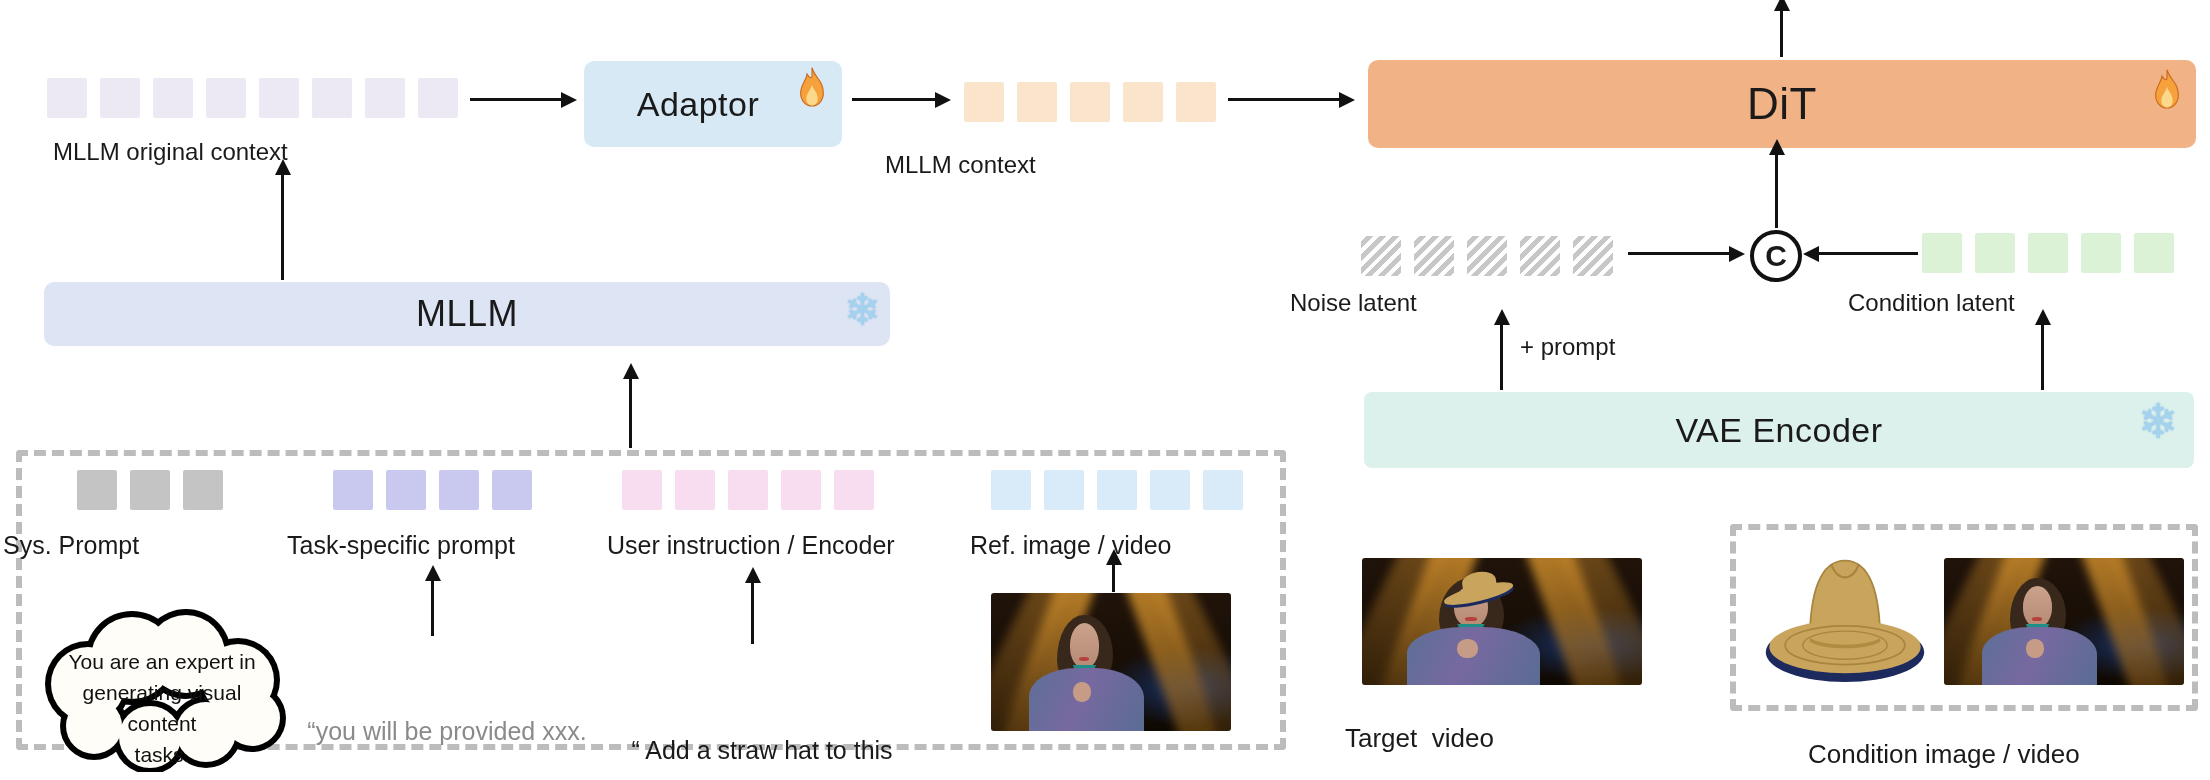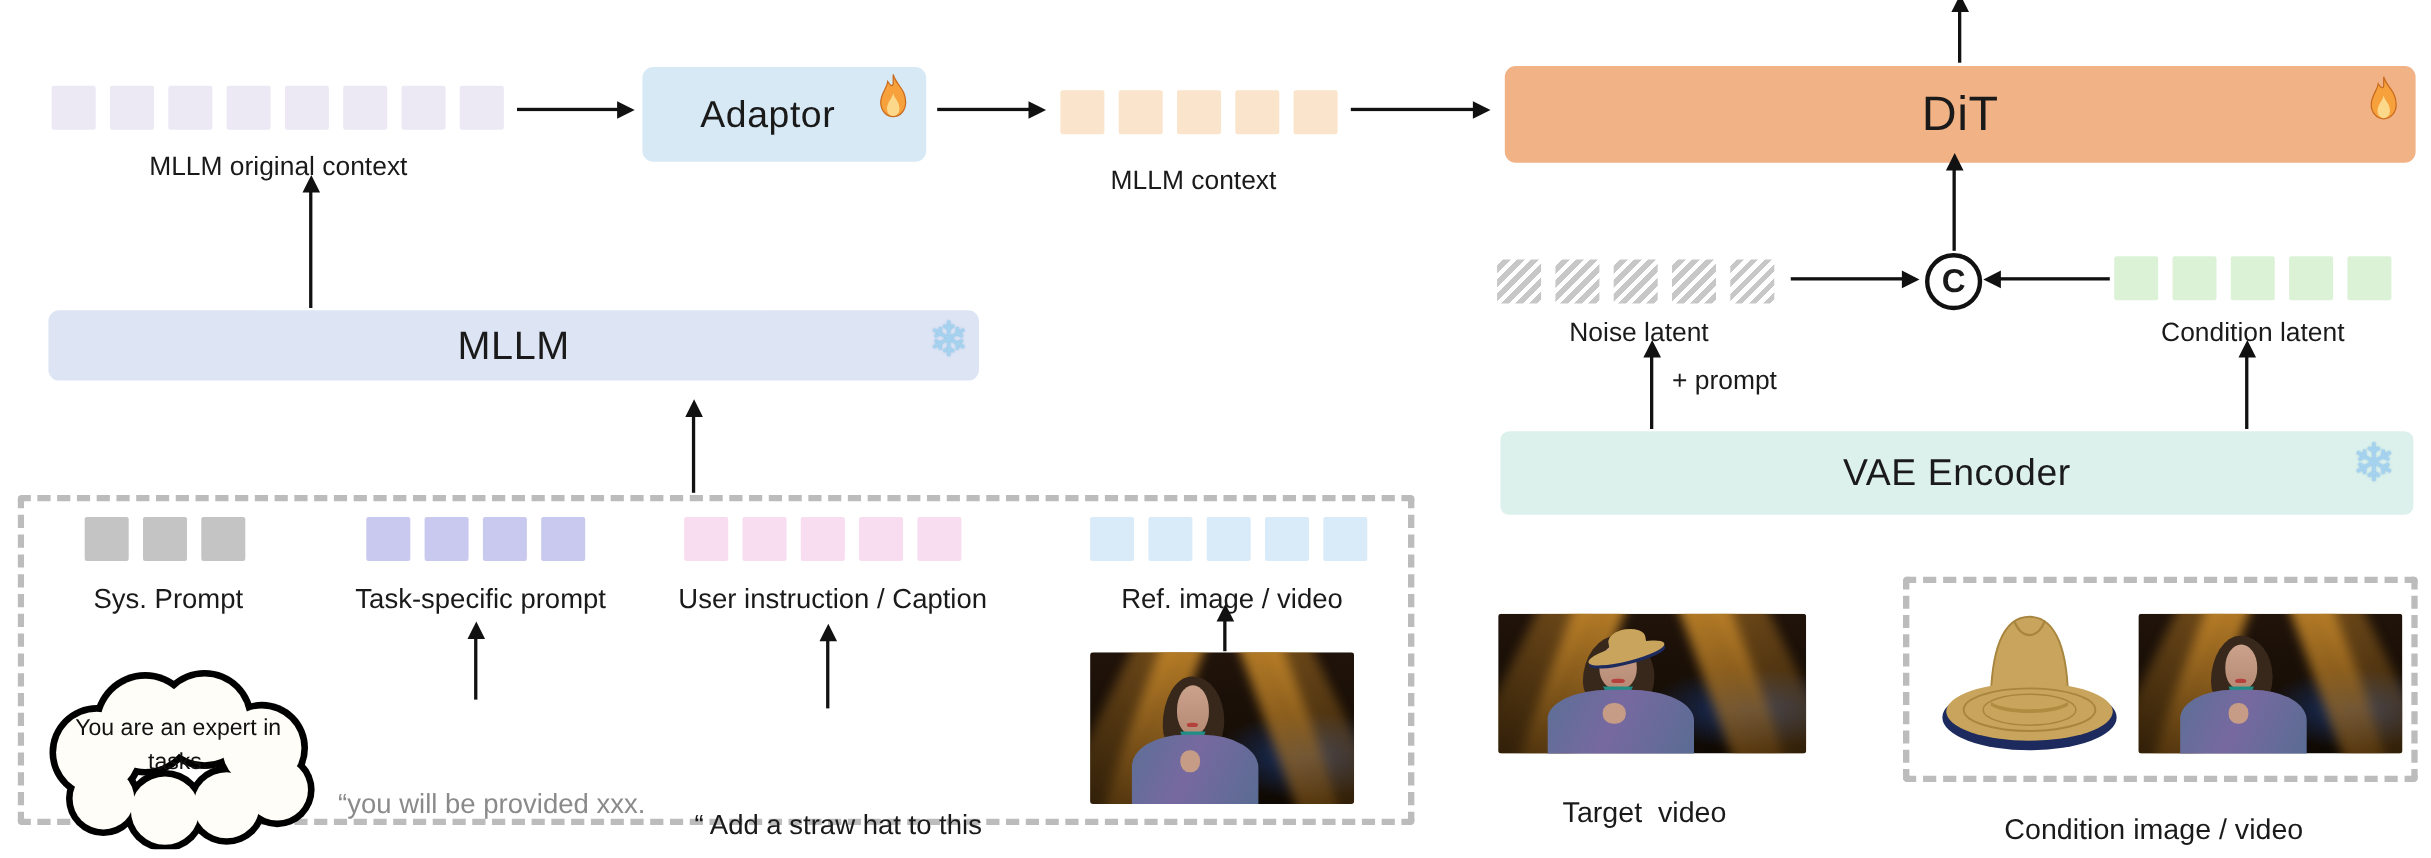--- a/index.html
+++ b/index.html
@@ -1,20 +1,20 @@
 <!DOCTYPE html>
 <html><head>
 <meta charset="utf-8">
 <style>
   html,body{margin:0;padding:0;background:#fff;}
   #canvas{position:relative;width:2210px;height:780px;background:#ffffff;
           font-family:"Liberation Sans",sans-serif;color:#1a1a1a;overflow:hidden;}
 
   
-  .lbl{position:absolute;text-align:center;font-size:24px;line-height:1.25;white-space:pre;}
+  .lbl{position:absolute;text-align:left;font-size:24px;line-height:1.25;white-space:pre;}
   .box{position:absolute;border-radius:10px;display:flex;align-items:center;justify-content:center;}
   .box .title{font-size:34px;letter-spacing:.5px;}
 
   
   .tokens{position:absolute;display:flex;gap:13px;}
   .tokens .tk{width:40px;height:40px;border-radius:2px;}
   .tk.hatch{background:repeating-linear-gradient(135deg,#ffffff 0 4px,#c7c7c7 4px 9px);}
 
   
   .ah{position:absolute;height:3px;background:#111;}
@@ -194,20 +194,21 @@
           <circle cx="160" cy="48" r="39"></circle>
         <circle cx="212" cy="74" r="36"></circle>
           <circle cx="226" cy="112" r="28"></circle>
           <circle cx="180" cy="126" r="30"></circle>
         <circle cx="124" cy="131" r="31"></circle>
           <circle cx="68" cy="120" r="28"></circle>
       </g>
     </svg>
     <div class="ctext">
       <div>You are an expert in</div>
+      <div>generating visual content</div>
       <div>tasks.</div>
     </div>
   </div>
 
   <div class="tokens" style="left:333px;top:470px;">
       <span class="tk" style="background: rgb(201, 201, 239);"></span>
       <span class="tk" style="background: rgb(201, 201, 239);"></span>
       <span class="tk" style="background: rgb(201, 201, 239);"></span>
       <span class="tk" style="background: rgb(201, 201, 239);"></span>
     </div>
@@ -219,21 +220,21 @@
     
   </div>
 
   <div class="tokens" style="left:622px;top:470px;">
       <span class="tk" style="background: rgb(248, 220, 240);"></span>
       <span class="tk" style="background: rgb(248, 220, 240);"></span>
       <span class="tk" style="background: rgb(248, 220, 240);"></span>
       <span class="tk" style="background: rgb(248, 220, 240);"></span>
       <span class="tk" style="background: rgb(248, 220, 240);"></span>
     </div>
-  <div class="lbl" style="left:607px;top:530px;width:300px;font-size:25px;">User instruction / Caption</div>
+  <div class="lbl" style="left:607px;top:530px;width:300px;font-size:25px;">User instruction / Encoder</div>
   <div class="av" style="left:751px;top:582px;height:62px;"></div>
   <div class="qtext" style="left:612px;top:660px;width:300px;line-height:36px;">
     <div>“ Add a straw hat to this</div>
     
   </div>
 
   <div class="tokens" style="left:991px;top:470px;">
       <span class="tk" style="background: rgb(217, 235, 248);"></span>
       <span class="tk" style="background: rgb(217, 235, 248);"></span>
       <span class="tk" style="background: rgb(217, 235, 248);"></span>

